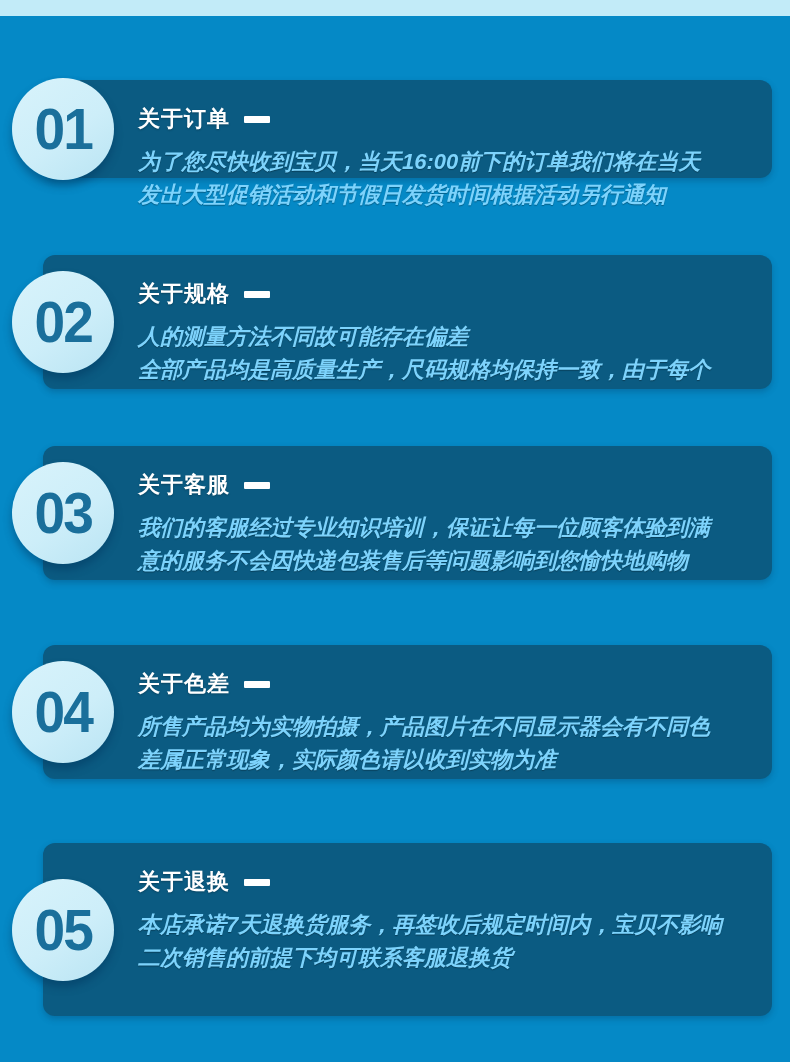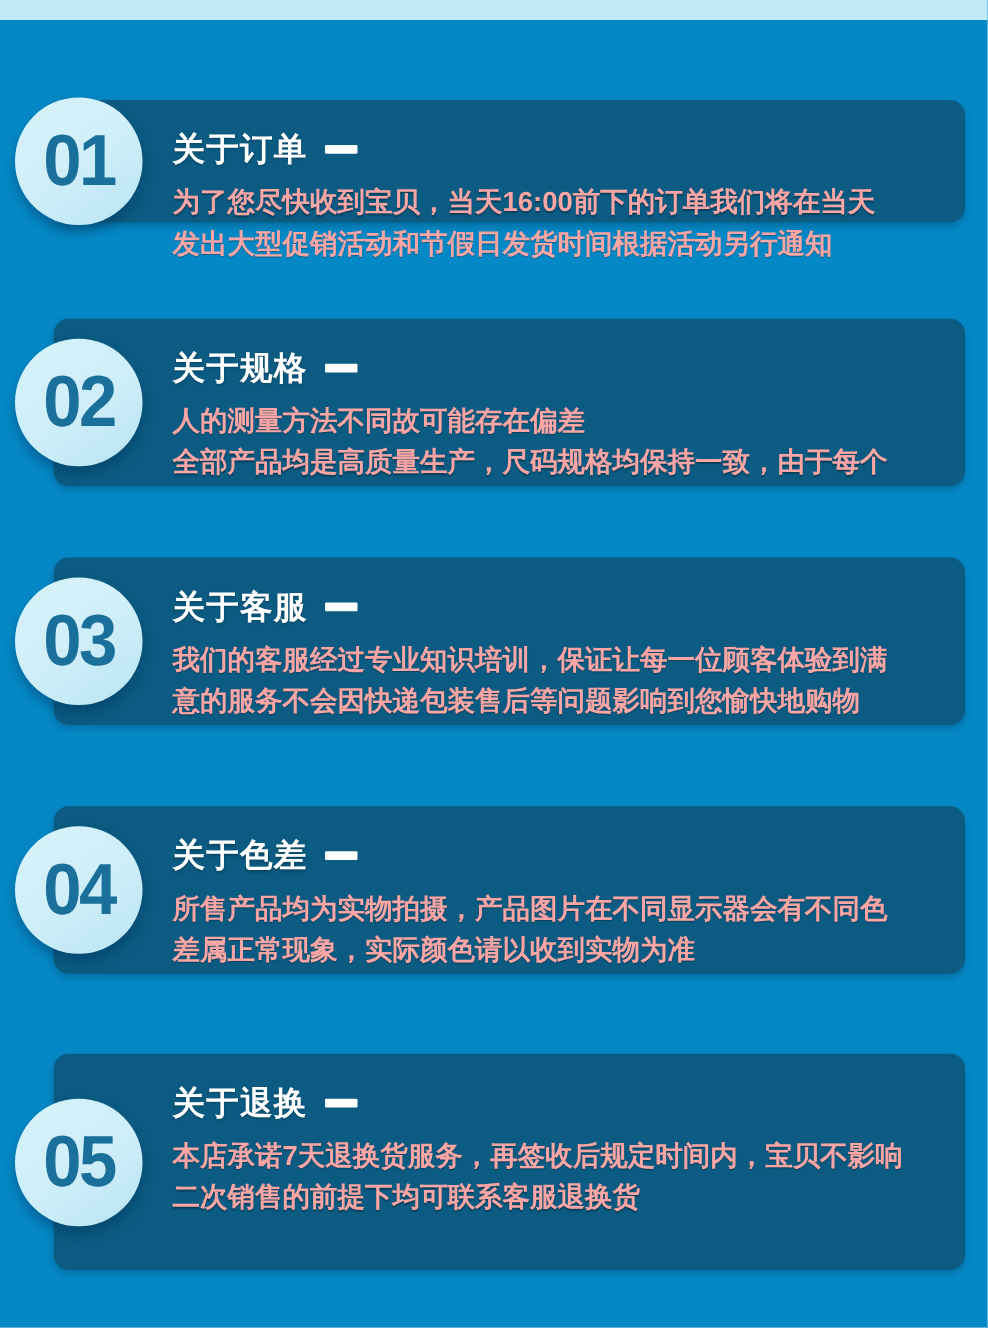--- a/index.html
+++ b/index.html
@@ -63,37 +63,38 @@
     line-height: 1;
     transform: scaleX(0.95);
   }
   .title-row {
     display: flex;
     align-items: center;
     height: 36px;
     margin-bottom: 8px;
   }
   .card-title {
-    font-size: 26px;
+    font-size: 22px;
     font-weight: bold;
     color: #ffffff;
     letter-spacing: 1px;
     text-shadow: 0 1px 2px rgba(0, 0, 0, 0.25);
     white-space: nowrap;
   }
   .title-dash {
     display: inline-block;
     width: 26px;
     height: 7px;
     background: #ffffff;
     margin-left: 14px;
     border-radius: 1px;
   }
   .card-body {
-    color: #fca5a5;
+    color: #7dd3fc;
+    font-style: italic;
   }
   .body-line {
     font-size: 22px;
     font-weight: bold;
     line-height: 33px;
     white-space: nowrap;
     text-shadow: 0 1px 1px rgba(0, 0, 0, 0.3);
   }
 </style>
 </head>

